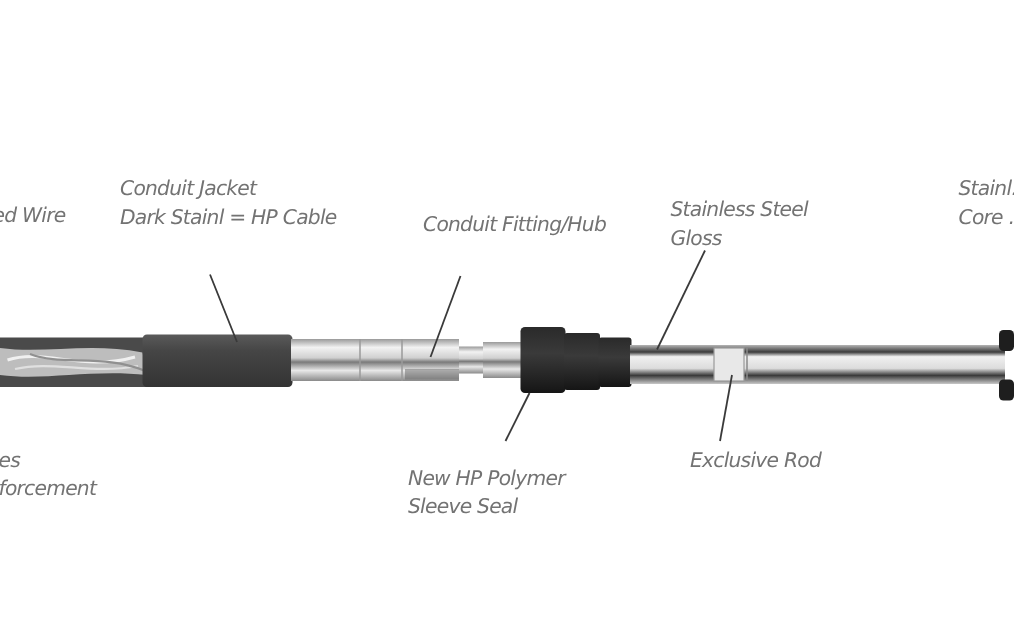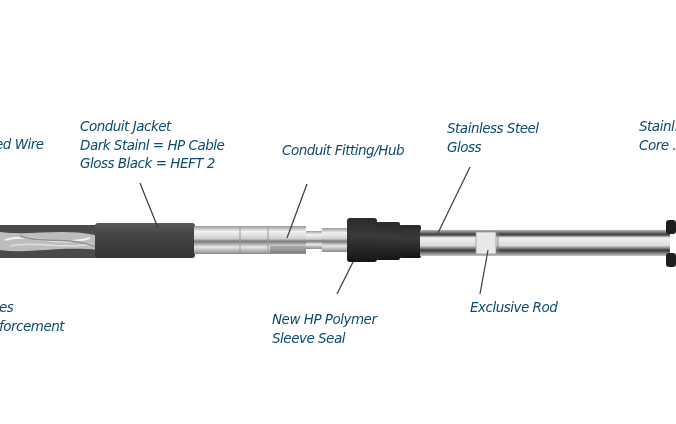--- a/index.html
+++ b/index.html
@@ -1,17 +1,17 @@
 <!DOCTYPE html>
 <html><head>
 <meta charset="utf-8">
 <style>
   html, body { margin: 0; padding: 0; background: #ffffff; }
   body { width: 676px; height: 424px; position: relative; overflow: hidden; font-family: "DejaVu Sans", sans-serif; }
-  .label { position: absolute; color: #0c4a6e; font-style: italic; font-size: 13.5px; line-height: 18.5px; letter-spacing: -0.5px; white-space: nowrap; }
+  .label { position: absolute; color: #737373; font-style: italic; font-size: 13.5px; line-height: 18.5px; letter-spacing: -0.5px; white-space: nowrap; }
   .label span { display: block; }
   svg.diagram { position: absolute; left: 0; top: 0; }
 </style>
 </head>
 <body>
 
 <svg class="diagram" width="676" height="424" viewBox="0 0 676 424">
   <defs>
     <linearGradient id="steel" x1="0" y1="0" x2="0" y2="1">
       <stop offset="0" stop-color="#9a9a9a"></stop>
@@ -86,37 +86,36 @@
   </g>
 </svg>
 
 <div class="label" style="left:-18px; top:116px;">
   <span style="visibility:hidden">…/</span>
   <span style="margin-left:0">…ed Wire</span>
 </div>
 <div class="label" style="left:80px; top:117px;">
   <span>Conduit Jacket</span>
   <span>Dark Stainl = HP Cable</span>
-  <span>Gloss Black = HEFT 2</span>
 </div>
 <div class="label" style="left:282px; top:117px;margin-top:24px;">
   <span>Conduit Fitting/Hub</span>
 </div>
-<div class="label" style="left:447px; top:119px;">
+<div class="label" style="left:447px; top:131px;">
   <span>Stainless Steel</span>
   <span>Gloss</span>
 </div>
 <div class="label" style="left:639px; top:117px;">
   <span>Stainl…</span>
   <span>Core …</span>
 </div>
 
 <div class="label" style="left:-14px; top:298px;">
   <span>…es</span>
   <span>…forcement</span>
 </div>
 <div class="label" style="left:272px; top:310px;">
   <span>New HP Polymer</span>
   <span>Sleeve Seal</span>
 </div>
-<div class="label" style="left:470px; top:298px;">
+<div class="label" style="left:460px; top:298px;">
   <span>Exclusive Rod</span>
 </div>
 
 </body></html>

